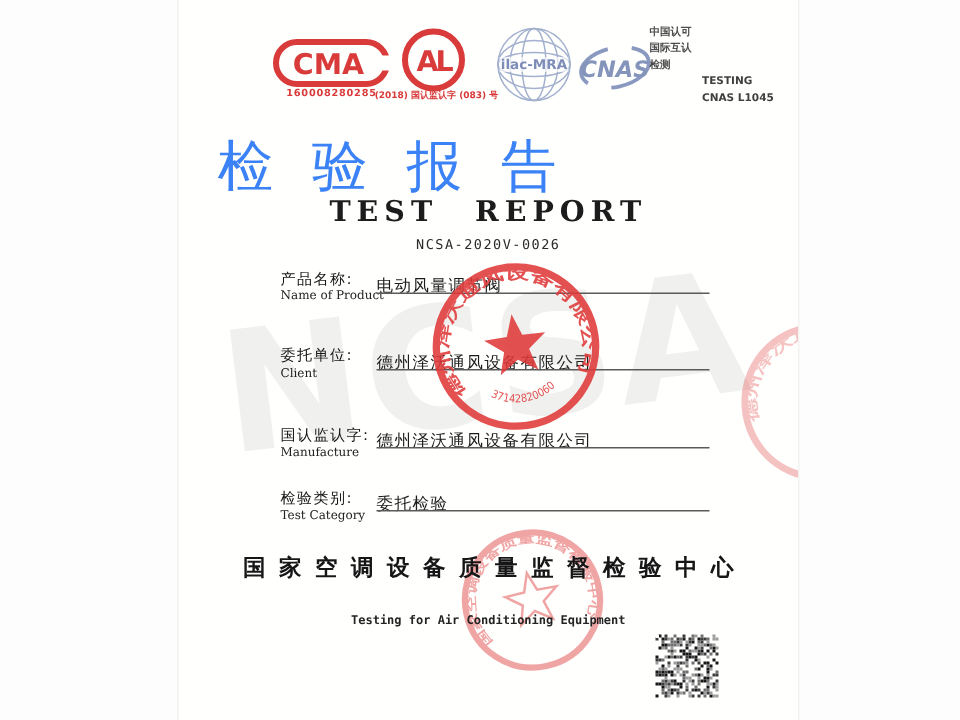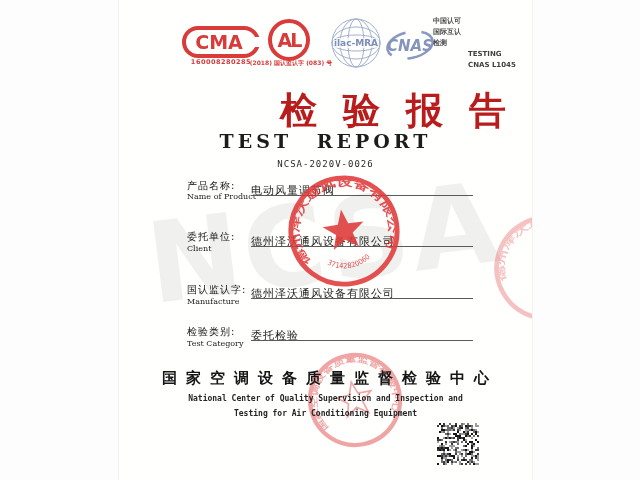--- a/index.html
+++ b/index.html
@@ -17,23 +17,23 @@
   .logo{position:absolute;}
   .cma-num{position:absolute;left:60px;top:58px;width:84px;text-align:center;
            font-size:6.5px;color:#d93a3a;font-weight:700;letter-spacing:.5px;}
   .al-cap{position:absolute;left:126px;top:59px;width:92px;text-align:center;
           font-size:6px;color:#d93a3a;font-weight:700;}
   .accred{position:absolute;left:314px;top:16px;z-index:2;}
   .accred div{font-size:7px;line-height:11px;font-weight:700;color:#4d4d4d;}
   .accred .en{color:#3f3f3f;margin-left:35px;}
 
   
-  .title-cn{position:absolute;top:86px;left:0;width:100%;text-align:right;z-index:2;
-            font-size:37px;font-weight:700;letter-spacing:26px;padding-left:26px;
-            box-sizing:border-box;color:#b91c1c;}
+  .title-cn{position:absolute;top:86px;left:0;width:100%;text-align:left;z-index:2;
+            font-size:37px;font-weight:400;letter-spacing:26px;padding-left:26px;
+            box-sizing:border-box;color:#3b82f6;}
   .title-en{position:absolute;top:130px;left:0;width:100%;text-align:center;z-index:2;
             font-family:"DejaVu Serif","Liberation Serif",serif;font-size:19px;
             font-weight:600;letter-spacing:4px;word-spacing:14px;color:#1c1c1c;}
   .report-no{position:absolute;top:159px;left:0;width:100%;text-align:center;z-index:2;
              font-family:"DejaVu Sans Mono","Liberation Mono",monospace;
              font-size:9px;letter-spacing:1px;color:#2a2a2a;}
 
   
   .lab-cn{position:absolute;left:68px;font-size:10px;letter-spacing:1px;color:#161616;z-index:2;}
   .lab-en{position:absolute;left:68px;font-size:8px;color:#222;z-index:2;
@@ -164,21 +164,20 @@
       <defs>
           <path id="tp3" d="M 22.3 86.4 A 46 46 0 1 1 97.7 86.4"></path>
         </defs>
       <circle cx="60" cy="60" r="54" fill="none" stroke="#e03a3a" stroke-width="5"></circle>
       <text font-size="11" font-weight="bold" fill="#e03a3a">
         <textPath href="#tp3" textLength="198" lengthAdjust="spacingAndGlyphs">德州泽沃通风设备有限公司</textPath>
       </text>
     </svg>
 
     <div class="footer-cn">国家空调设备质量监督检验中心</div>
-    <div class="footer-en fe1">National Center of Quality Supervision and Inspection and</div>
     <div class="footer-en fe2">Testing for Air Conditioning Equipment</div>
 
     <div class="qr">
       <div class="qr-px" style="box-shadow: rgb(156, 156, 156) 0px 0px 0px, rgb(22, 22, 22) 2px 0px 0px, rgb(60, 60, 60) 6px 0px 0px, rgb(111, 111, 111) 12px 0px 0px, rgb(60, 60, 60) 18px 0px 0px, rgb(111, 111, 111) 24px 0px 0px, rgb(156, 156, 156) 26px 0px 0px, rgb(111, 111, 111) 30px 0px 0px, rgb(156, 156, 156) 38px 0px 0px, rgb(60, 60, 60) 0px 2px 0px, rgb(22, 22, 22) 4px 2px 0px, rgb(60, 60, 60) 6px 2px 0px, rgb(156, 156, 156) 8px 2px 0px, rgb(111, 111, 111) 10px 2px 0px, rgb(60, 60, 60) 14px 2px 0px, rgb(111, 111, 111) 16px 2px 0px, rgb(22, 22, 22) 18px 2px 0px, rgb(60, 60, 60) 22px 2px 0px, rgb(111, 111, 111) 24px 2px 0px, rgb(22, 22, 22) 28px 2px 0px, rgb(60, 60, 60) 30px 2px 0px, rgb(60, 60, 60) 32px 2px 0px, rgb(111, 111, 111) 34px 2px 0px, rgb(156, 156, 156) 38px 2px 0px, rgb(156, 156, 156) 40px 2px 0px, rgb(111, 111, 111) 4px 4px 0px, rgb(111, 111, 111) 10px 4px 0px, rgb(111, 111, 111) 12px 4px 0px, rgb(60, 60, 60) 14px 4px 0px, rgb(156, 156, 156) 16px 4px 0px, rgb(156, 156, 156) 20px 4px 0px, rgb(60, 60, 60) 22px 4px 0px, rgb(22, 22, 22) 24px 4px 0px, rgb(111, 111, 111) 28px 4px 0px, rgb(60, 60, 60) 30px 4px 0px, rgb(156, 156, 156) 34px 4px 0px, rgb(22, 22, 22) 4px 6px 0px, rgb(22, 22, 22) 6px 6px 0px, rgb(111, 111, 111) 8px 6px 0px, rgb(111, 111, 111) 10px 6px 0px, rgb(111, 111, 111) 12px 6px 0px, rgb(156, 156, 156) 14px 6px 0px, rgb(60, 60, 60) 16px 6px 0px, rgb(60, 60, 60) 20px 6px 0px, rgb(156, 156, 156) 22px 6px 0px, rgb(156, 156, 156) 28px 6px 0px, rgb(156, 156, 156) 30px 6px 0px, rgb(111, 111, 111) 32px 6px 0px, rgb(22, 22, 22) 34px 6px 0px, rgb(111, 111, 111) 36px 6px 0px, rgb(156, 156, 156) 38px 6px 0px, rgb(22, 22, 22) 2px 8px 0px, rgb(156, 156, 156) 4px 8px 0px, rgb(111, 111, 111) 6px 8px 0px, rgb(156, 156, 156) 10px 8px 0px, rgb(22, 22, 22) 20px 8px 0px, rgb(22, 22, 22) 26px 8px 0px, rgb(156, 156, 156) 28px 8px 0px, rgb(60, 60, 60) 30px 8px 0px, rgb(111, 111, 111) 36px 8px 0px, rgb(22, 22, 22) 38px 8px 0px, rgb(156, 156, 156) 40px 8px 0px, rgb(111, 111, 111) 8px 10px 0px, rgb(60, 60, 60) 10px 10px 0px, rgb(156, 156, 156) 12px 10px 0px, rgb(22, 22, 22) 16px 10px 0px, rgb(22, 22, 22) 18px 10px 0px, rgb(111, 111, 111) 22px 10px 0px, rgb(156, 156, 156) 24px 10px 0px, rgb(156, 156, 156) 26px 10px 0px, rgb(60, 60, 60) 28px 10px 0px, rgb(22, 22, 22) 30px 10px 0px, rgb(22, 22, 22) 34px 10px 0px, rgb(22, 22, 22) 38px 10px 0px, rgb(156, 156, 156) 10px 12px 0px, rgb(22, 22, 22) 18px 12px 0px, rgb(22, 22, 22) 20px 12px 0px, rgb(22, 22, 22) 22px 12px 0px, rgb(22, 22, 22) 28px 12px 0px, rgb(111, 111, 111) 30px 12px 0px, rgb(60, 60, 60) 32px 12px 0px, rgb(111, 111, 111) 36px 12px 0px, rgb(60, 60, 60) 40px 12px 0px, rgb(22, 22, 22) 0px 14px 0px, rgb(156, 156, 156) 6px 14px 0px, rgb(22, 22, 22) 8px 14px 0px, rgb(111, 111, 111) 10px 14px 0px, rgb(22, 22, 22) 12px 14px 0px, rgb(111, 111, 111) 14px 14px 0px, rgb(60, 60, 60) 16px 14px 0px, rgb(60, 60, 60) 20px 14px 0px, rgb(22, 22, 22) 22px 14px 0px, rgb(60, 60, 60) 24px 14px 0px, rgb(22, 22, 22) 26px 14px 0px, rgb(156, 156, 156) 34px 14px 0px, rgb(60, 60, 60) 0px 16px 0px, rgb(60, 60, 60) 2px 16px 0px, rgb(111, 111, 111) 4px 16px 0px, rgb(60, 60, 60) 20px 16px 0px, rgb(22, 22, 22) 26px 16px 0px, rgb(156, 156, 156) 28px 16px 0px, rgb(22, 22, 22) 38px 16px 0px, rgb(156, 156, 156) 0px 18px 0px, rgb(60, 60, 60) 8px 18px 0px, rgb(156, 156, 156) 12px 18px 0px, rgb(111, 111, 111) 14px 18px 0px, rgb(60, 60, 60) 16px 18px 0px, rgb(111, 111, 111) 18px 18px 0px, rgb(156, 156, 156) 20px 18px 0px, rgb(111, 111, 111) 24px 18px 0px, rgb(60, 60, 60) 28px 18px 0px, rgb(22, 22, 22) 32px 18px 0px, rgb(22, 22, 22) 34px 18px 0px, rgb(22, 22, 22) 40px 18px 0px, rgb(22, 22, 22) 4px 20px 0px, rgb(156, 156, 156) 8px 20px 0px, rgb(60, 60, 60) 14px 20px 0px, rgb(111, 111, 111) 20px 20px 0px, rgb(22, 22, 22) 30px 20px 0px, rgb(111, 111, 111) 34px 20px 0px, rgb(22, 22, 22) 36px 20px 0px, rgb(156, 156, 156) 2px 22px 0px, rgb(111, 111, 111) 4px 22px 0px, rgb(156, 156, 156) 6px 22px 0px, rgb(156, 156, 156) 12px 22px 0px, rgb(156, 156, 156) 14px 22px 0px, rgb(156, 156, 156) 16px 22px 0px, rgb(111, 111, 111) 26px 22px 0px, rgb(22, 22, 22) 28px 22px 0px, rgb(22, 22, 22) 34px 22px 0px, rgb(156, 156, 156) 36px 22px 0px, rgb(22, 22, 22) 0px 24px 0px, rgb(60, 60, 60) 2px 24px 0px, rgb(22, 22, 22) 4px 24px 0px, rgb(60, 60, 60) 6px 24px 0px, rgb(22, 22, 22) 8px 24px 0px, rgb(22, 22, 22) 10px 24px 0px, rgb(156, 156, 156) 14px 24px 0px, rgb(111, 111, 111) 18px 24px 0px, rgb(111, 111, 111) 20px 24px 0px, rgb(22, 22, 22) 34px 24px 0px, rgb(111, 111, 111) 40px 24px 0px, rgb(60, 60, 60) 0px 26px 0px, rgb(22, 22, 22) 2px 26px 0px, rgb(60, 60, 60) 4px 26px 0px, rgb(22, 22, 22) 6px 26px 0px, rgb(22, 22, 22) 10px 26px 0px, rgb(156, 156, 156) 12px 26px 0px, rgb(156, 156, 156) 16px 26px 0px, rgb(60, 60, 60) 18px 26px 0px, rgb(156, 156, 156) 24px 26px 0px, rgb(111, 111, 111) 26px 26px 0px, rgb(22, 22, 22) 28px 26px 0px, rgb(156, 156, 156) 30px 26px 0px, rgb(156, 156, 156) 34px 26px 0px, rgb(60, 60, 60) 38px 26px 0px, rgb(60, 60, 60) 40px 26px 0px, rgb(156, 156, 156) 6px 28px 0px, rgb(111, 111, 111) 18px 28px 0px, rgb(156, 156, 156) 20px 28px 0px, rgb(156, 156, 156) 22px 28px 0px, rgb(156, 156, 156) 28px 28px 0px, rgb(22, 22, 22) 32px 28px 0px, rgb(22, 22, 22) 34px 28px 0px, rgb(156, 156, 156) 36px 28px 0px, rgb(111, 111, 111) 4px 30px 0px, rgb(60, 60, 60) 6px 30px 0px, rgb(156, 156, 156) 8px 30px 0px, rgb(60, 60, 60) 10px 30px 0px, rgb(22, 22, 22) 12px 30px 0px, rgb(60, 60, 60) 18px 30px 0px, rgb(156, 156, 156) 22px 30px 0px, rgb(60, 60, 60) 24px 30px 0px, rgb(111, 111, 111) 28px 30px 0px, rgb(22, 22, 22) 30px 30px 0px, rgb(22, 22, 22) 32px 30px 0px, rgb(111, 111, 111) 34px 30px 0px, rgb(60, 60, 60) 40px 30px 0px, rgb(22, 22, 22) 0px 32px 0px, rgb(22, 22, 22) 2px 32px 0px, rgb(60, 60, 60) 4px 32px 0px, rgb(111, 111, 111) 6px 32px 0px, rgb(60, 60, 60) 8px 32px 0px, rgb(156, 156, 156) 10px 32px 0px, rgb(60, 60, 60) 12px 32px 0px, rgb(22, 22, 22) 14px 32px 0px, rgb(22, 22, 22) 16px 32px 0px, rgb(156, 156, 156) 20px 32px 0px, rgb(156, 156, 156) 24px 32px 0px, rgb(111, 111, 111) 28px 32px 0px, rgb(156, 156, 156) 34px 32px 0px, rgb(156, 156, 156) 36px 32px 0px, rgb(22, 22, 22) 38px 32px 0px, rgb(156, 156, 156) 40px 32px 0px, rgb(22, 22, 22) 4px 34px 0px, rgb(156, 156, 156) 6px 34px 0px, rgb(156, 156, 156) 8px 34px 0px, rgb(22, 22, 22) 16px 34px 0px, rgb(111, 111, 111) 20px 34px 0px, rgb(111, 111, 111) 26px 34px 0px, rgb(22, 22, 22) 34px 34px 0px, rgb(60, 60, 60) 38px 34px 0px, rgb(156, 156, 156) 40px 34px 0px, rgb(111, 111, 111) 4px 36px 0px, rgb(111, 111, 111) 8px 36px 0px, rgb(22, 22, 22) 10px 36px 0px, rgb(60, 60, 60) 12px 36px 0px, rgb(111, 111, 111) 14px 36px 0px, rgb(60, 60, 60) 20px 36px 0px, rgb(60, 60, 60) 24px 36px 0px, rgb(22, 22, 22) 26px 36px 0px, rgb(60, 60, 60) 28px 36px 0px, rgb(111, 111, 111) 32px 36px 0px, rgb(111, 111, 111) 34px 36px 0px, rgb(156, 156, 156) 40px 36px 0px, rgb(111, 111, 111) 4px 38px 0px, rgb(60, 60, 60) 6px 38px 0px, rgb(156, 156, 156) 8px 38px 0px, rgb(22, 22, 22) 10px 38px 0px, rgb(60, 60, 60) 14px 38px 0px, rgb(156, 156, 156) 16px 38px 0px, rgb(111, 111, 111) 18px 38px 0px, rgb(156, 156, 156) 22px 38px 0px, rgb(22, 22, 22) 30px 38px 0px, rgb(156, 156, 156) 32px 38px 0px, rgb(60, 60, 60) 34px 38px 0px, rgb(156, 156, 156) 36px 38px 0px, rgb(22, 22, 22) 0px 40px 0px, rgb(60, 60, 60) 6px 40px 0px, rgb(156, 156, 156) 8px 40px 0px, rgb(156, 156, 156) 14px 40px 0px, rgb(156, 156, 156) 22px 40px 0px, rgb(60, 60, 60) 24px 40px 0px, rgb(60, 60, 60) 28px 40px 0px, rgb(111, 111, 111) 32px 40px 0px, rgb(22, 22, 22) 36px 40px 0px, rgb(156, 156, 156) 38px 40px 0px, rgb(156, 156, 156) 40px 40px 0px;"></div>
     </div>
 
   </div>
 </div>
 
 </body></html>

